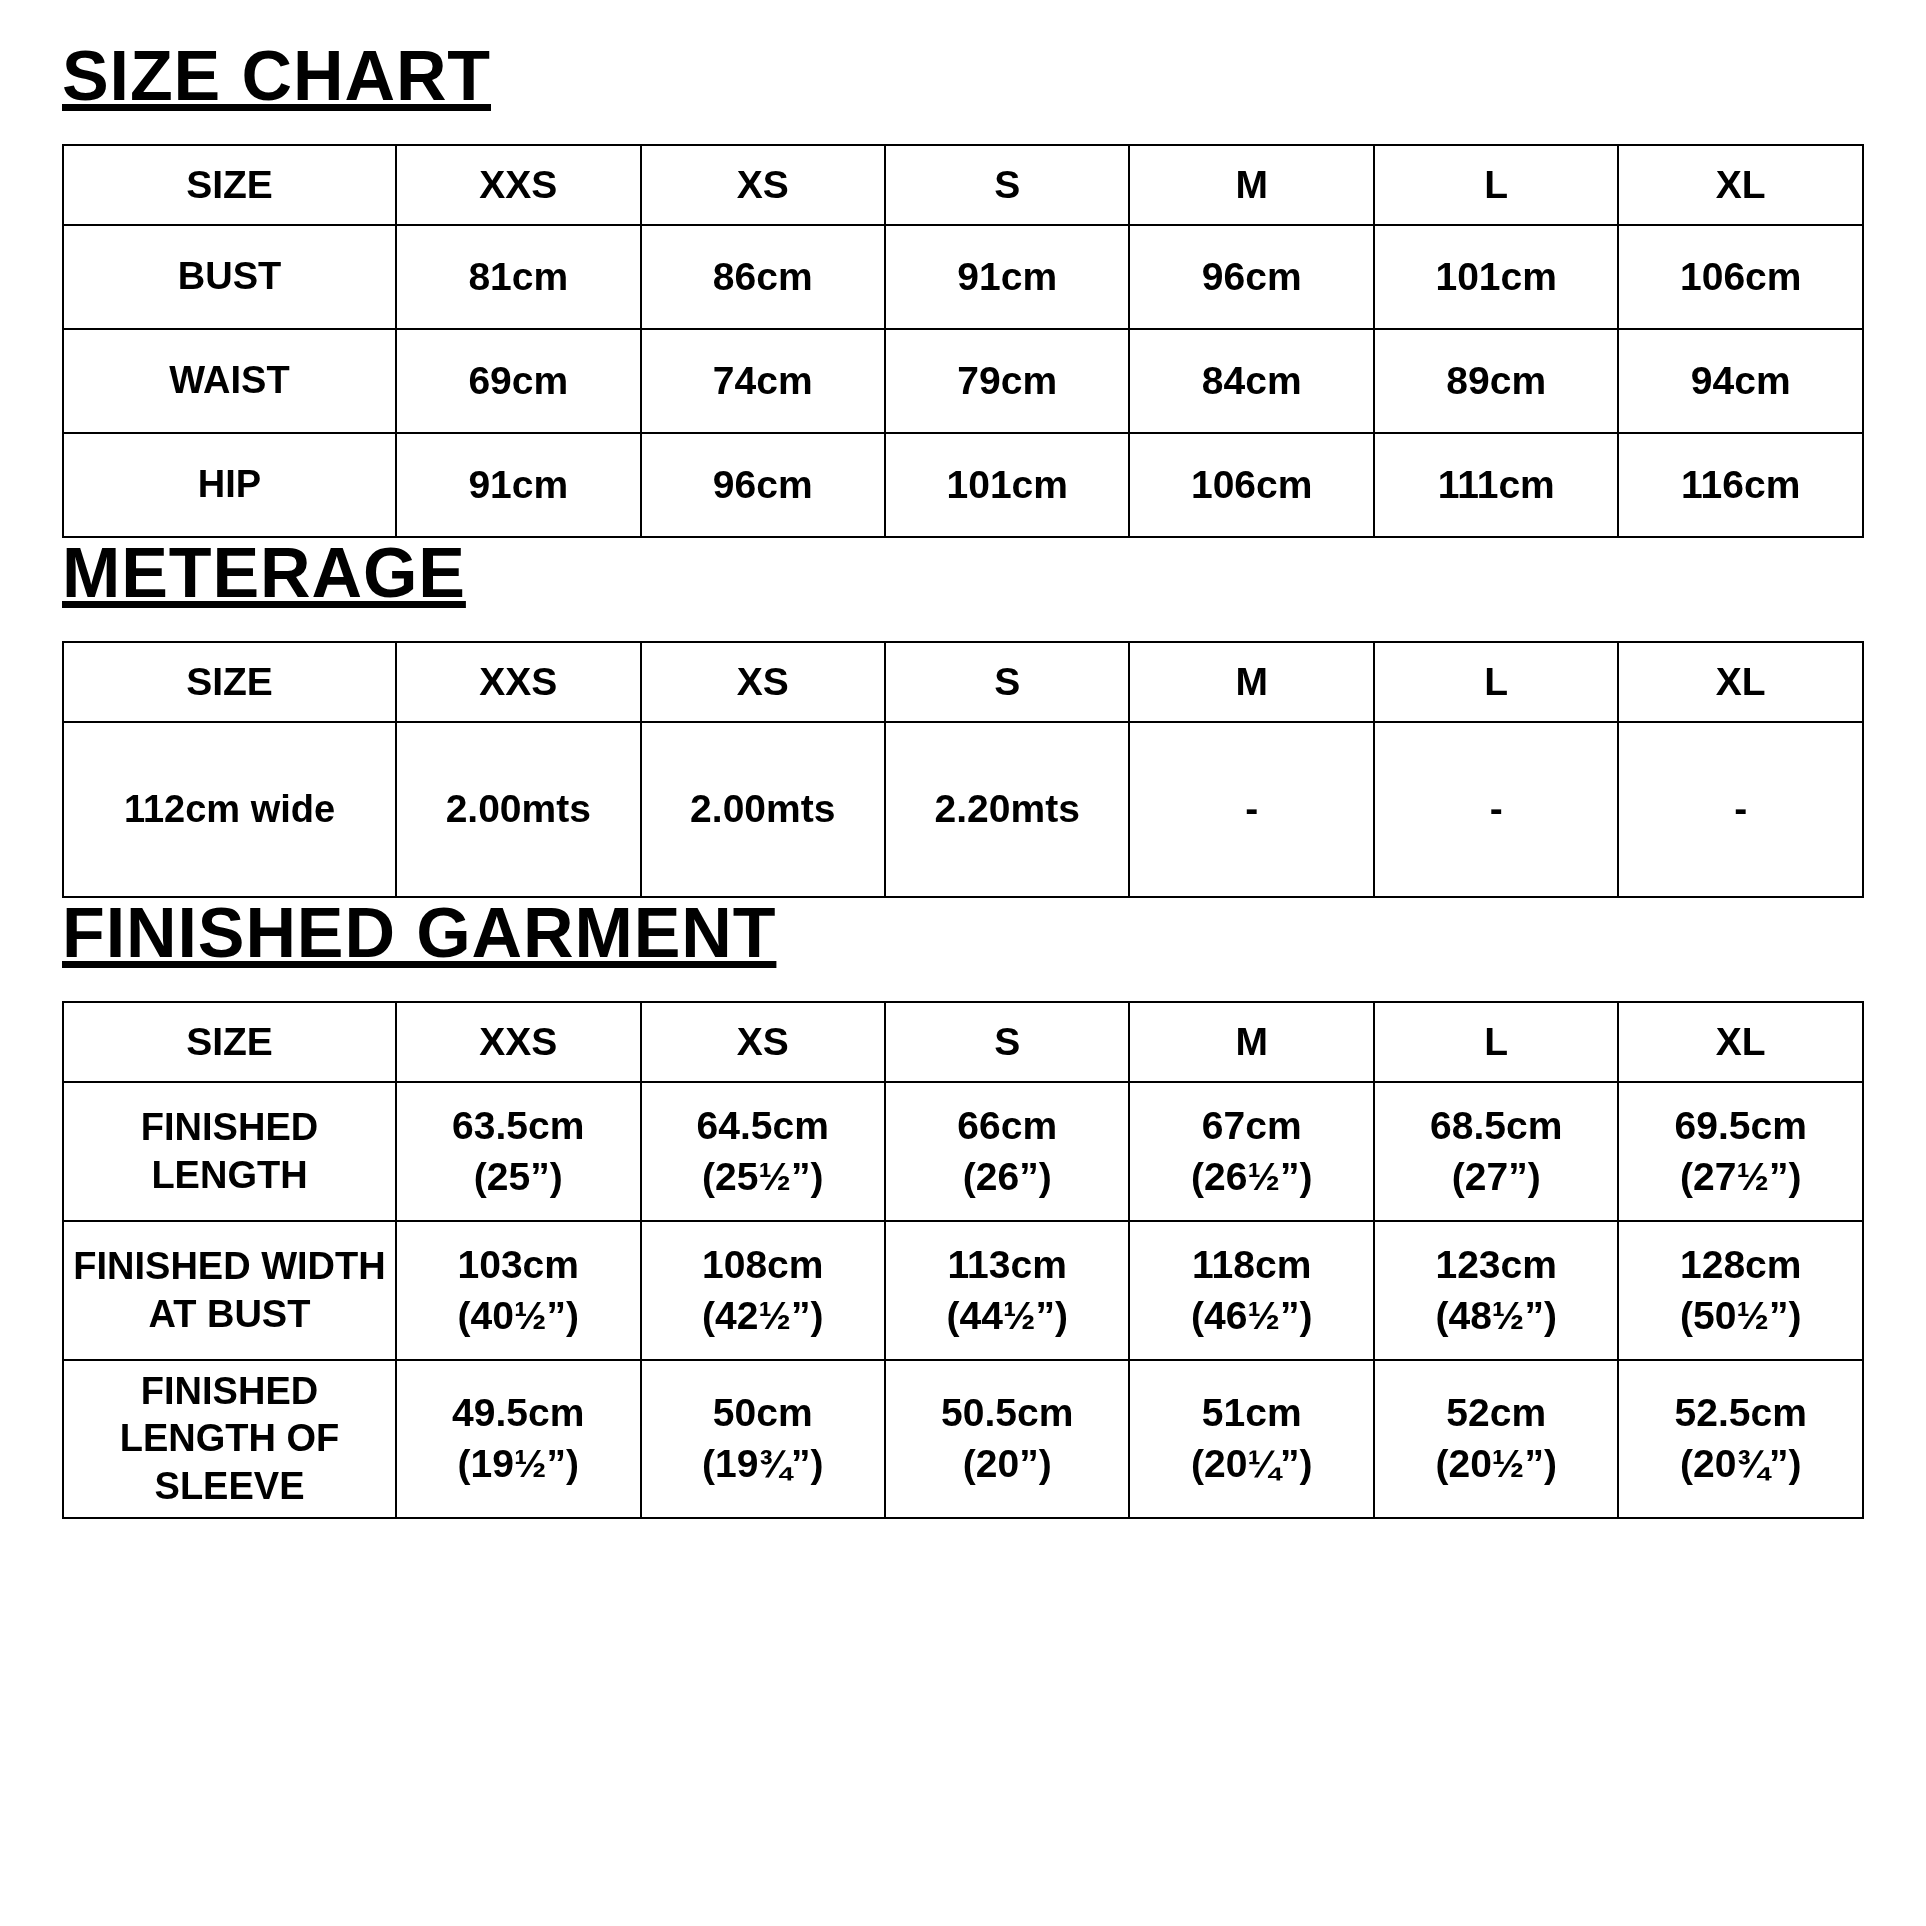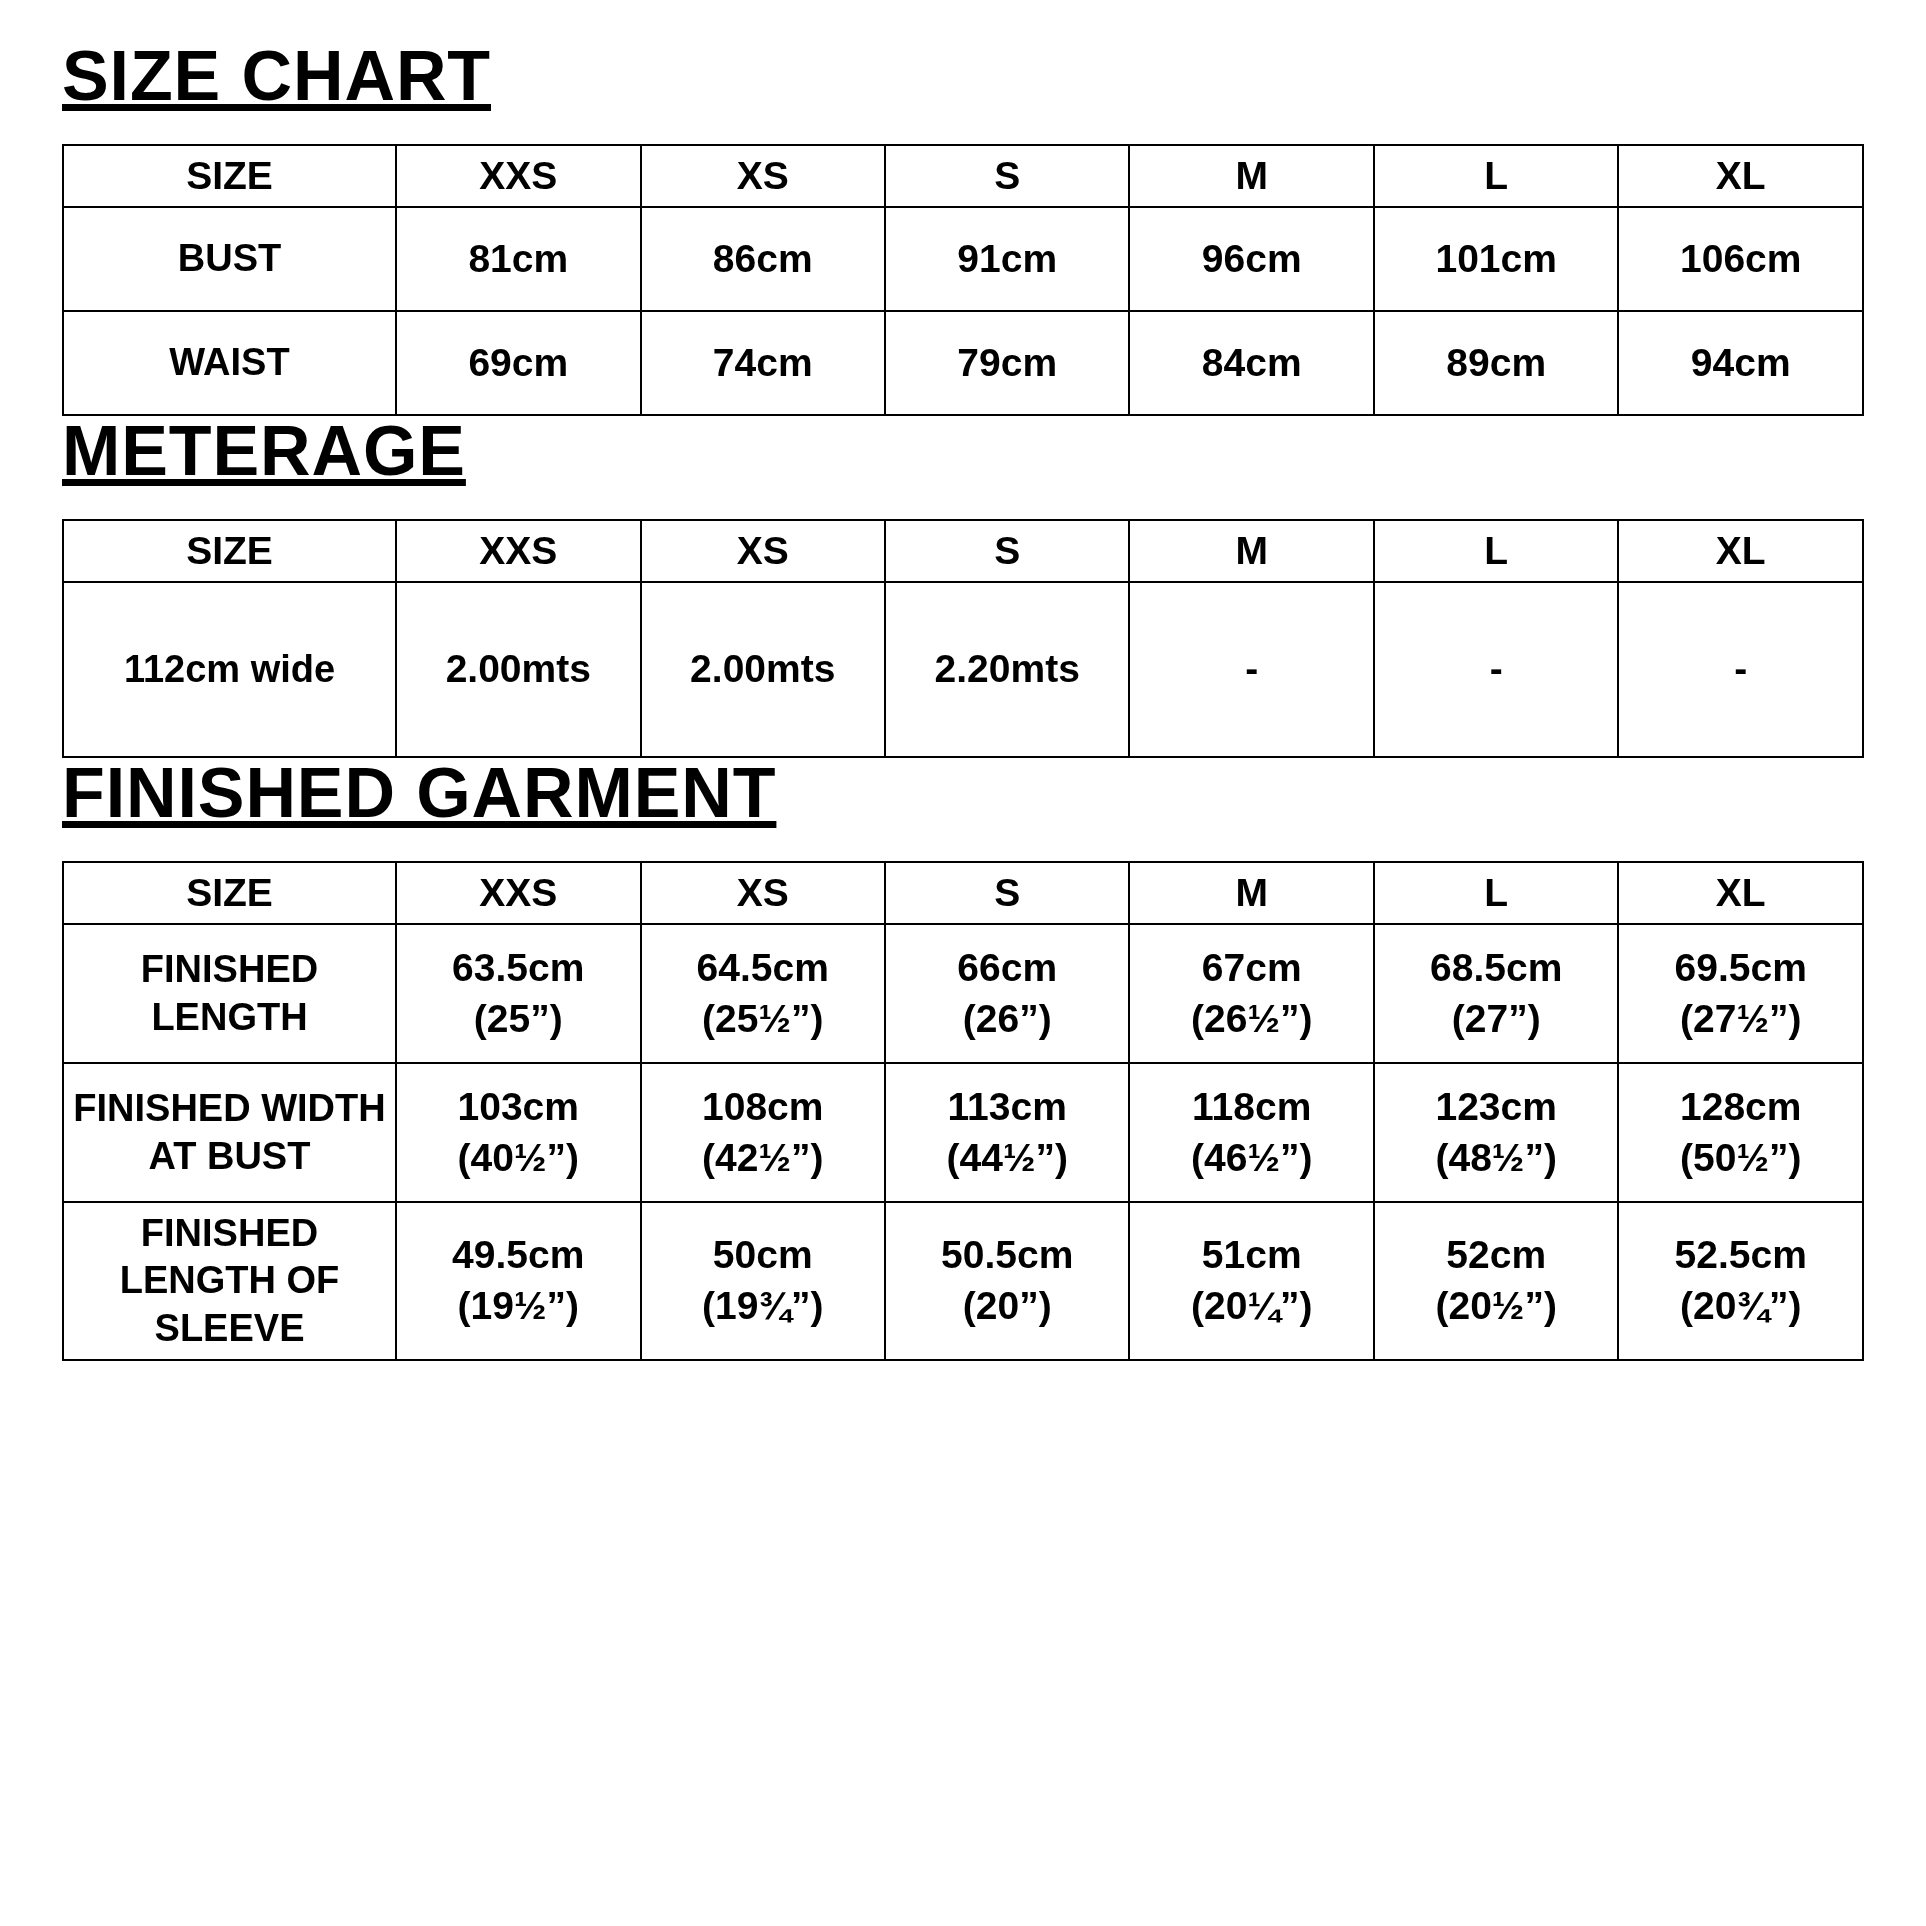--- a/index.html
+++ b/index.html
@@ -36,21 +36,21 @@
   }
   .spec-table th, .spec-table td {
     border: 2.6px solid #000000;
     text-align: center;
     vertical-align: middle;
     white-space: pre-line;
     padding: 6.8px 5.1px;
     box-sizing: border-box;
   }
   .spec-table thead th {
-    height: 62px;
+    height: 80px;
     font-size: 39px;
     font-weight: 700;
     margin-top: 26px;
   }
   .spec-table tbody th {
     font-size: 38px;
     font-weight: 700;
     line-height: 1.25;
   }
   .spec-table tbody td {
@@ -103,20 +103,29 @@
           <td>106cm</td>
         </tr>
         <tr>
           <th>WAIST</th>
           <td>69cm</td>
           <td>74cm</td>
           <td>79cm</td>
           <td>84cm</td>
           <td>89cm</td>
           <td>94cm</td>
+        </tr>
+        <tr>
+          <th>HIP</th>
+          <td>91cm</td>
+          <td>96cm</td>
+          <td>101cm</td>
+          <td>106cm</td>
+          <td>111cm</td>
+          <td>116cm</td>
         </tr>
       </tbody>
     </table>
   </div>
 
   <div class="section">
     <h1 class="section-title">METERAGE</h1>
     <table class="spec-table t2">
       <colgroup>
         <col class="col-label">

